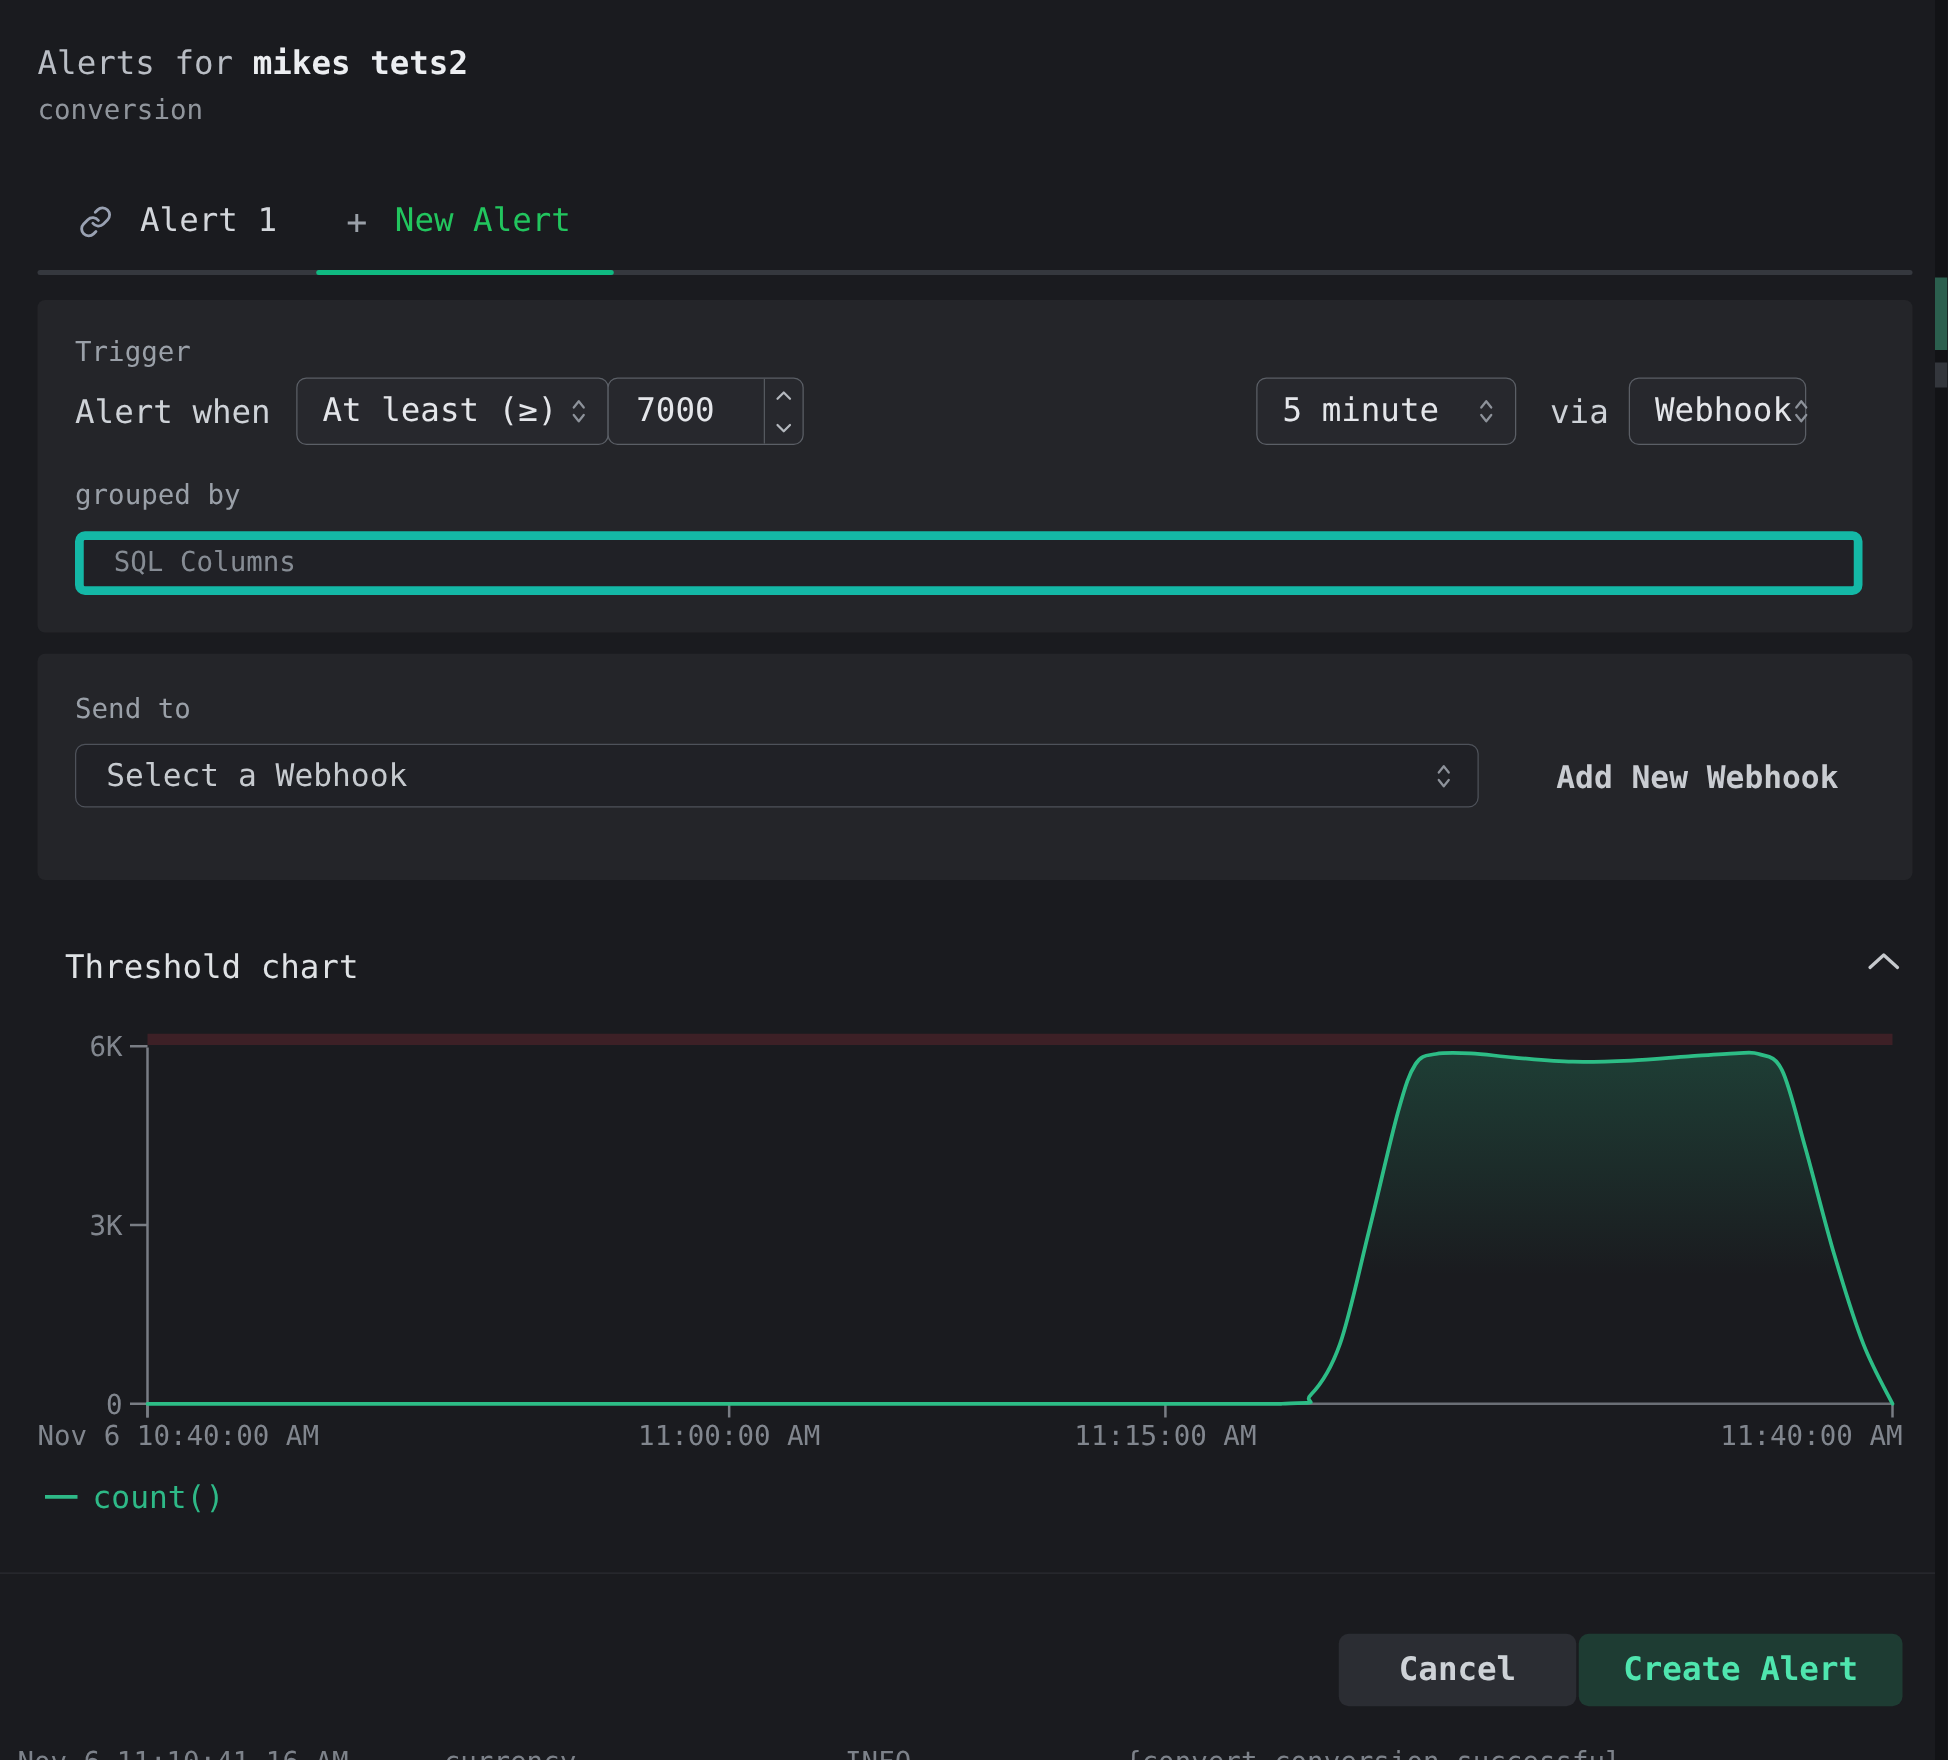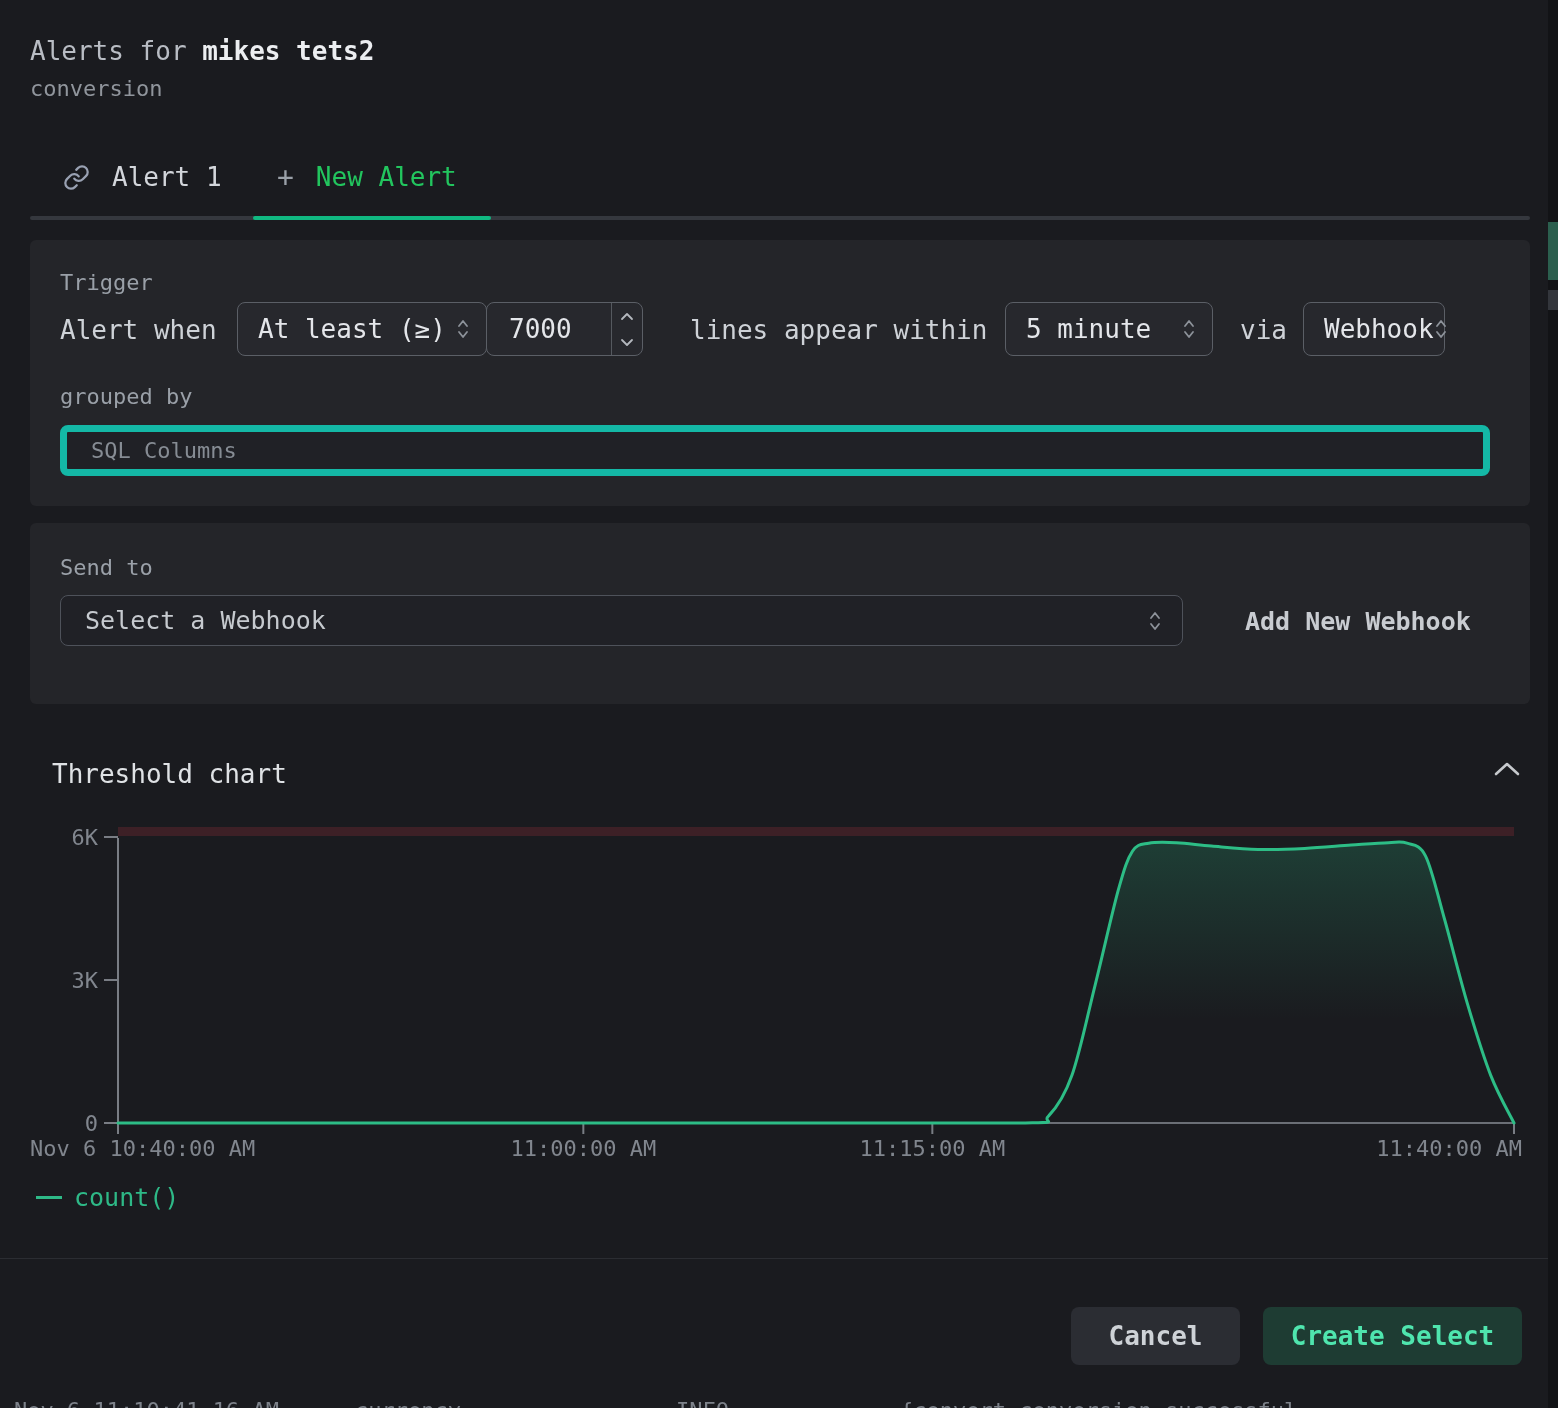--- a/index.html
+++ b/index.html
@@ -79,21 +79,21 @@
   .legend { left:36px; top:1183px; display:flex; align-items:center; gap:12px; }
   .legend .dash { width:26px; height:3px; background:#2eb987; }
   .legend .lbl { font-size:25px; color:#2eb987; }
 
   
   .footer-divider { left:0; top:1258px; width:1558px; height:1px; background:#2b2d32; }
   .btn {
     height:58px; border:none; border-radius:8px; cursor:pointer;
     font-family:"DejaVu Sans Mono", monospace; font-size:26px; font-weight:bold;
   }
-  .btn-cancel { left:1071px; top:1307px; width:169px; background:#2b2d33; color:#ced2d7; }
+  .btn-cancel { left:1071px; top:1307px; width:190px; background:#2b2d33; color:#ced2d7; }
   .btn-create { left:1263px; top:1307px; width:259px; background:#1e3c33; color:#4fe5ae; }
 
   
   .clip-row { left:0; top:1398px; width:1558px; height:10px; overflow:hidden; }
   .clip-row span { position:absolute; top:0; font-size:22px; color:#7d828a; white-space:nowrap; }
 
   
   .right-strip { right:0; top:0; width:10px; height:1408px; background:#121316; }
   .right-strip .green { position:absolute; top:222px; left:0; width:10px; height:58px; background:#2b5f4e; }
   .right-strip .gray { position:absolute; top:290px; left:0; width:10px; height:20px; background:#33363c; }
@@ -146,21 +146,20 @@
           </svg>
       </button>
       <button>
         <svg class="icon" width="14" height="9" viewBox="0 0 14 9" fill="none" stroke="#b4b8be" stroke-width="1.8" stroke-linecap="round" stroke-linejoin="round">
             <polyline points="2,2 7,7 12,2"></polyline>
           </svg>
       </button>
     </div>
   </div>
 
-  <div class="abs row-text" style="left:660px; top:75px;">lines appear within</div>
 
   <div class="abs selectbox" style="left:975px; top:62px; width:208px;gap:24px;">
     <span class="val">5 minute</span>
     <span>
       <svg class="icon" width="14" height="24" viewBox="0 0 14 24" fill="none" stroke="#8d929a" stroke-width="1.8" stroke-linecap="round" stroke-linejoin="round">
         <polyline points="3,9 7,4 11,9"></polyline>
           <polyline points="3,15 7,20 11,15"></polyline>
       </svg>
     </span>
   </div>
@@ -232,21 +231,21 @@
     <path d="M118,1123C156.77777777777777,1123 273.1111111111111,1123 350.66666666666663,1123C428.2222222222222,1123 505.7777777777777,1123 583.3333333333333,1123C660.8888888888888,1123 742.3222222222222,1123 816,1123C889.6777777777778,1123 986.6222222222224,1123 1025.4,1123C1064.177777777778,1121.8083333333334 1040.911111111111,1123 1048.6666666666665,1115.85C1056.422222222222,1107.9055555555556 1064.177777777778,1097.1805555555554 1071.9333333333334,1075.3333333333333C1079.6888888888889,1053.486111111111 1087.4444444444446,1015.75 1095.2,984.7666666666667C1102.9555555555555,953.7833333333333 1112.2622222222221,911.6777777777778 1118.4666666666667,889.4333333333334C1124.6711111111113,867.188888888889 1127.3855555555556,859.0061111111111 1132.4266666666667,851.3C1137.4677777777779,843.5938888888888 1141.3455555555556,844.6266666666667 1148.7133333333334,843.1966666666667C1156.081111111111,841.7666666666668 1166.1633333333334,842.2433333333333 1176.6333333333334,842.72C1187.1033333333335,843.1966666666667 1197.9611111111112,844.9444444444443 1211.5333333333333,846.0566666666666C1225.1055555555554,847.1688888888889 1242.5555555555554,848.9961111111111 1258.0666666666666,849.3933333333333C1273.5777777777778,849.7905555555556 1289.0888888888887,849.1550000000001 1304.6,848.44C1320.111111111111,847.725 1337.1733333333334,846.0566666666667 1351.1333333333334,845.1033333333334C1365.0933333333335,844.15 1379.0533333333335,843.0377777777778 1388.3600000000001,842.72C1397.6666666666667,842.4022222222222 1400.7688888888888,840.9722222222223 1406.9733333333331,843.1966666666667C1413.1777777777775,845.4211111111111 1419.382222222222,843.5938888888888 1425.5866666666666,856.0666666666666C1431.7911111111111,868.5394444444444 1437.22,893.4055555555556 1444.2,918.0333333333333C1451.18,942.661111111111 1459.7111111111112,977.6166666666667 1467.4666666666667,1003.8333333333334C1475.2222222222222,1030.05 1482.9777777777779,1055.4722222222222 1490.7333333333333,1075.3333333333333C1498.4888888888888,1095.1944444444443 1510.1222222222223,1115.0555555555557 1514,1123" fill="none" stroke="#2dbd86" stroke-width="3" stroke-linejoin="round" stroke-linecap="round"></path>
   </svg>
 
 <div class="abs legend">
   <span class="dash"></span>
   <span class="lbl">count()</span>
 </div>
 
 <div class="abs footer-divider"></div>
 <button class="abs btn btn-cancel">Cancel</button>
-<button class="abs btn btn-create">Create Select</button>
+<button class="abs btn btn-create">Create Alert</button>
 
 <div class="abs clip-row" id="clip-row">
     <span style="left: 14px;">Nov 6 11:10:41.16 AM</span>
     <span style="left: 355px;">currency</span>
     <span style="left: 676px;">INFO</span>
     <span style="left: 900px;">{convert conversion successful</span>
   </div>
 
 <div class="abs right-strip">
   <div class="green"></div>

